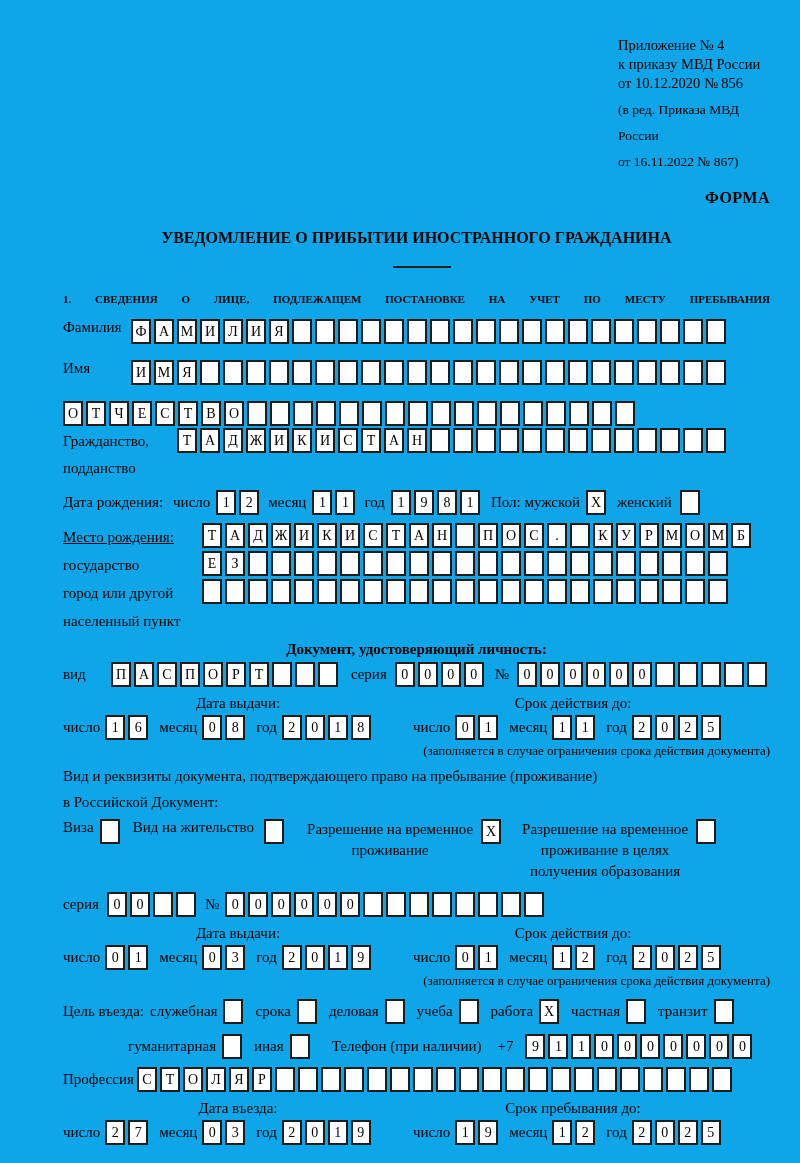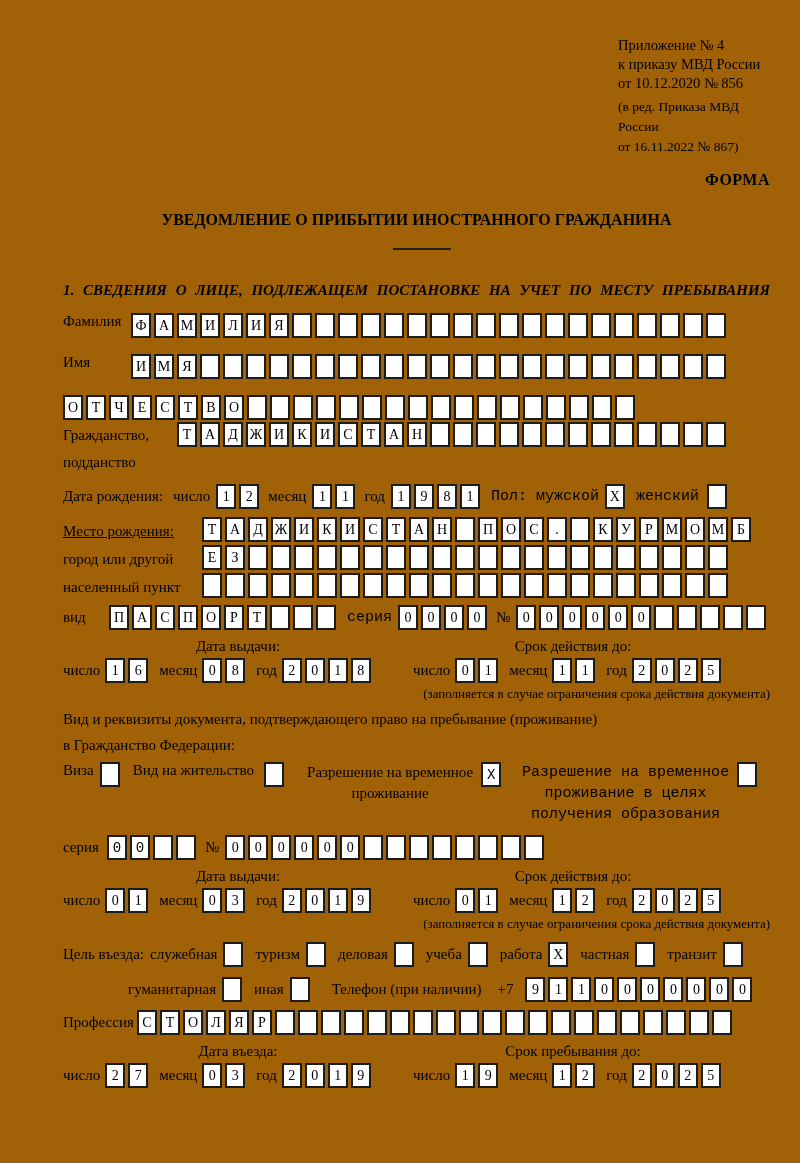--- a/index.html
+++ b/index.html
@@ -1,27 +1,27 @@
 <!DOCTYPE html>
 <html><head>
 <meta charset="utf-8">
 <style>
   html,body{margin:0;padding:0;background:#e8e8e8;}
   .page{
-    width:800px;height:1163px;background:#a16207;color:#000;
+    width:800px;height:1163px;background:#0ea5e9;color:#000;
     font-family:"Liberation Serif","DejaVu Serif",serif;
     box-sizing:border-box;padding:36px 30px 10px 63px;
     position:relative;overflow:hidden;margin:0 auto;
   }
   .appendix{margin-left:555px;font-size:14.5px;line-height:19px;}
-  .appendix .ed{font-size:13.5px;margin-top:4px;line-height:20px;}
+  .appendix .ed{font-size:13.5px;margin-top:4px;line-height:26px;}
   .formword{text-align:right;font-weight:bold;font-size:16px;margin-top:14px;letter-spacing:.5px;}
   .title{text-align:center;font-weight:bold;font-size:16px;line-height:25px;margin-top:18px;}
   .blank{display:inline-block;width:58px;border-bottom:2px solid #222;height:14px;margin-left:10px;}
-  .sect{font-weight:bold;font-size:15px;margin-top:25px;text-align:justify;text-align-last:justify;font-style:italic;}
+  .sect{font-weight:bold;font-size:11px;margin-top:18px;text-align:justify;text-align-last:justify;}
   .frow{display:flex;align-items:flex-start;margin-top:16px;font-size:15px;}
   .lbl{white-space:nowrap;}
   .cells{display:flex;flex-wrap:nowrap;}
   .cell{
     box-sizing:border-box;width:20px;height:25px;border:2px solid #1c1c1c;margin-right:3px;
     display:inline-flex;align-items:center;justify-content:center;
     font-size:14px;line-height:1;flex:0 0 auto;background:#fff;
   }
   .lblcol{line-height:27px;flex:0 0 auto;}
   .cellcol{display:flex;flex-direction:column;row-gap:3px;}
@@ -34,21 +34,21 @@
   .dgrp .lbl{margin-right:5px;}
   .dgrp .cells{margin-right:8px;}
   .note{font-size:13px;text-align:right;margin-top:3px;}
   .intro{font-size:15px;margin-top:9px;}
   .permits{display:flex;align-items:flex-start;margin-top:8px;font-size:15px;}
   .permits .opt{display:flex;align-items:flex-start;}
   .permits .stack{text-align:center;line-height:21px;}
   .purpose{display:flex;align-items:center;font-size:15px;margin-top:10px;flex-wrap:nowrap;}
   .purpose .lbl{margin-right:6px;}
   .purpose .cells{margin-right:9px;}
-  .ml6{margin-left:6px;}.ml8{margin-left:8px;font-family:Liberation Mono, monospace;}.ml10{margin-left:10px;}
+  .ml6{margin-left:6px;}.ml8{margin-left:8px;}.ml10{margin-left:10px;}
 </style>
 </head>
 <body>
 
 <div class="page">
 
   <div class="appendix">
     <div>Приложение № 4</div>
     <div>к приказу МВД России</div>
     <div>от 10.12.2020 № 856</div>
@@ -219,20 +219,21 @@
       </span>
     <span class="lbl ml8">женский</span>
     <span class="cells ml8">
         <span class="cell"></span>
       </span>
   </div>
 
   <div class="frow" style="margin-top:8px;">
     <span class="lblcol" style="width:139px;line-height:28px;">
       <span style="display:block;text-decoration:underline;">Место рождения:</span>
+      <span style="display:block;">государство</span>
       <span style="display:block;">город или другой</span>
       <span style="display:block;">населенный пункт</span>
     </span>
     <span class="cellcol">
       <span class="cells">
           <span class="cell">Т</span>
           <span class="cell">А</span>
           <span class="cell">Д</span>
           <span class="cell">Ж</span>
           <span class="cell">И</span>
@@ -302,22 +303,23 @@
           <span class="cell"></span>
           <span class="cell"></span>
           <span class="cell"></span>
           <span class="cell"></span>
           <span class="cell"></span>
           <span class="cell"></span>
         </span>
     </span>
   </div>
 
-
-  <div class="frow" style="align-items:center;margin-top:4px;">
+  <div style="text-align:center;font-weight:bold;font-size:15px;margin-top:6px;">Документ, удостоверяющий личность:</div>
+
+  <div class="frow" style="align-items:center;margin-top:4px;justify-content:space-between;">
     <span class="lbl" style="width:46px;">вид</span>
     <span class="cells">
         <span class="cell">П</span>
         <span class="cell">А</span>
         <span class="cell">С</span>
         <span class="cell">П</span>
         <span class="cell">О</span>
         <span class="cell">Р</span>
         <span class="cell">Т</span>
         <span class="cell"></span>
@@ -387,21 +389,21 @@
           <span class="cell">2</span>
           <span class="cell">0</span>
           <span class="cell">2</span>
           <span class="cell">5</span>
         </span>
     </div>
   </div>
   <div class="note">(заполняется в случае ограничения срока действия документа)</div>
 
   <div class="intro">Вид и реквизиты документа, подтверждающего право на пребывание (проживание)</div>
-  <div class="intro">в Гражданство Федерации:</div>
+  <div class="intro">в Российской Документ:</div>
 
   <div class="permits">
     <span class="opt">
       <span class="lbl">Виза</span>
       <span class="cells ml6">
           <span class="cell"></span>
         </span>
     </span>
     <span class="opt ml10">
       <span class="lbl">Вид на жительство</span>
@@ -502,21 +504,21 @@
     </div>
   </div>
   <div class="note">(заполняется в случае ограничения срока действия документа)</div>
 
   <div class="purpose">
     <span class="lbl">Цель въезда:</span>
     <span class="lbl">служебная</span>
     <span class="cells">
         <span class="cell"></span>
       </span>
-    <span class="lbl">туризм</span>
+    <span class="lbl">срока</span>
     <span class="cells">
         <span class="cell"></span>
       </span>
     <span class="lbl">деловая</span>
     <span class="cells">
         <span class="cell"></span>
       </span>
     <span class="lbl">учеба</span>
     <span class="cells">
         <span class="cell"></span>

